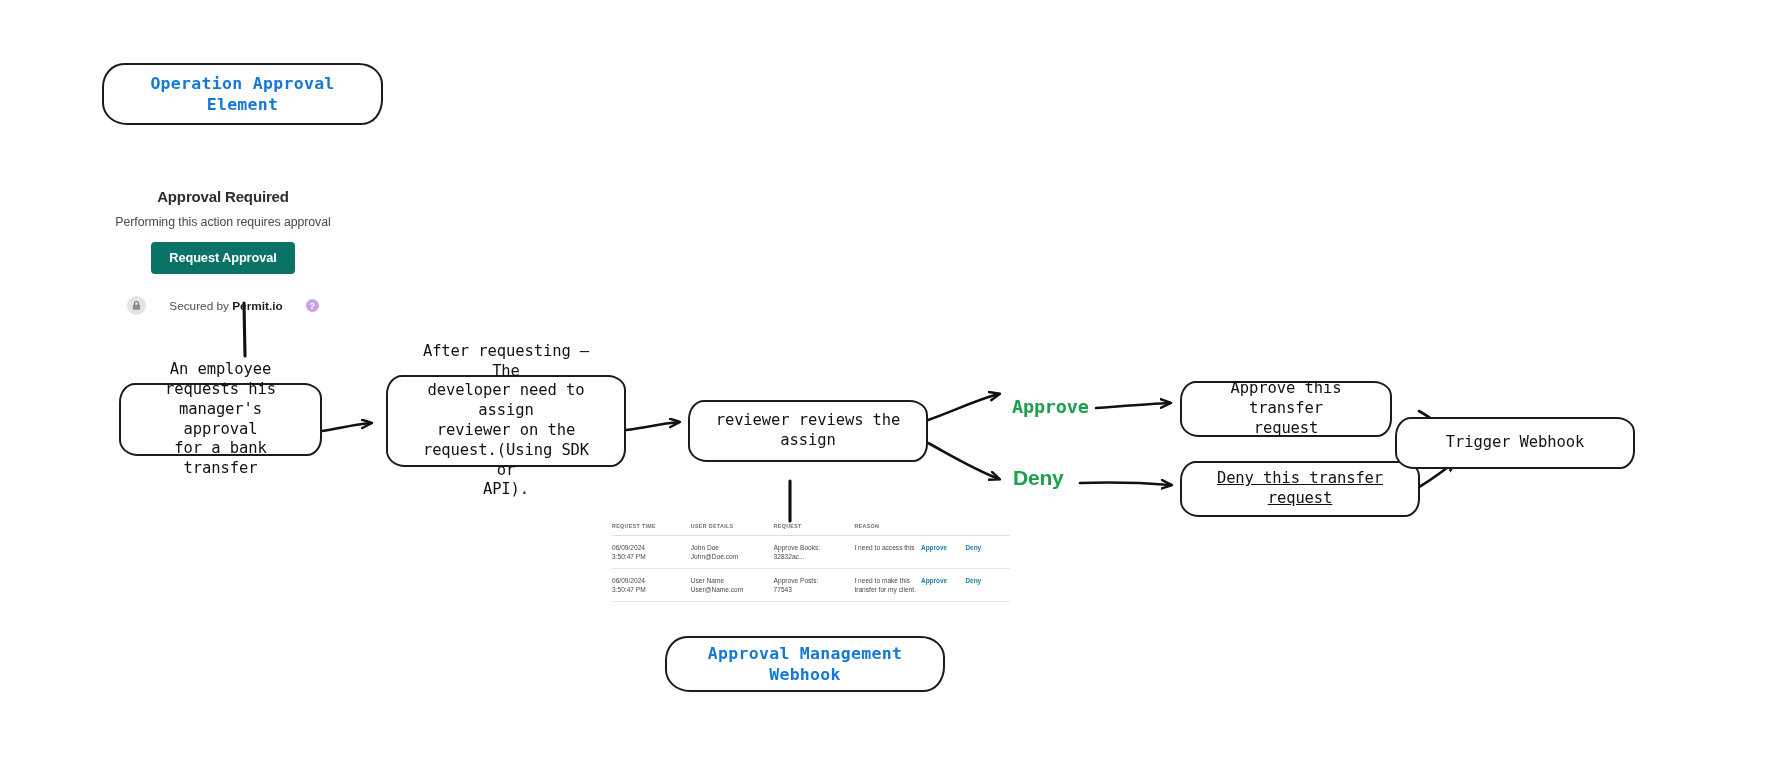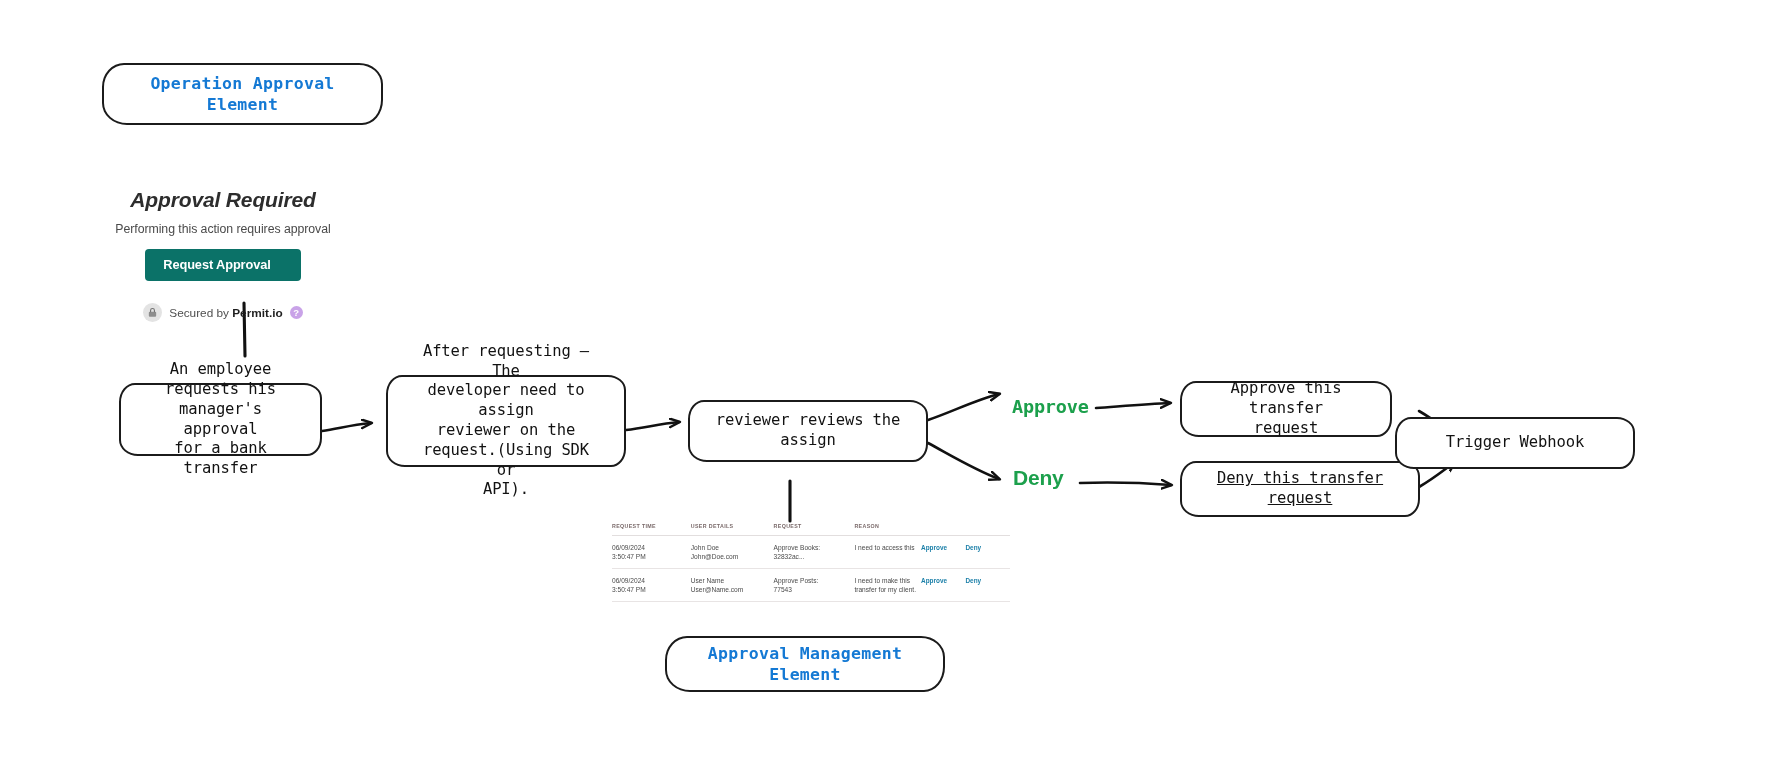--- a/index.html
+++ b/index.html
@@ -52,52 +52,51 @@
 
   
   .widget {
     position: absolute;
     left: 112px;
     top: 188px;
     width: 222px;
     text-align: center;
   }
   .widget-title {
-    font-size: 21px;
+    font-size: 15px;
     font-weight: 700;
     color: #2d2d2d;
     letter-spacing: -0.15px;
     margin: 0 0 10px 0;
-    font-style: italic;
   }
   .widget-sub {
     font-size: 12.3px;
     color: #4a4a4a;
     margin: 0 0 13px 0;
     letter-spacing: -0.05px;
   }
   .widget-btn {
     display: inline-block;
     background: #0b7268;
     color: #ffffff;
     font-size: 12.8px;
     font-weight: 700;
     border: none;
     border-radius: 4px;
-    padding: 8px 30px 9px 18px;
+    padding: 8px 18px 9px 18px;
     cursor: pointer;
     letter-spacing: -0.1px;
     font-family: "Liberation Sans", sans-serif;
   }
   .secured {
     margin-top: 22px;
     display: flex;
     align-items: center;
     justify-content: center;
-    gap: 7px;
+    gap: 23px;
     font-size: 11.8px;
     color: #4f4f4f;
   }
   .lock-badge {
     width: 19px; height: 19px;
     border-radius: 50%;
     background: #e3e3e3;
     display: inline-flex;
     align-items: center;
     justify-content: center;
@@ -299,13 +298,13 @@
           <a class="act-link">Approve</a>
         </td>
         <td class="cell-act">
           <a class="act-link deny">Deny</a>
         </td>
       </tr>
     </tbody>
   </table>
 </div>
 
-<div class="node label-node" style="left:665px; top:636px; width:280px; height:56px;">Approval Management Element</div>
+<div class="node label-node" style="left:665px; top:636px; width:280px; height:56px;">Approval Management Webhook</div>
 
 </body></html>

